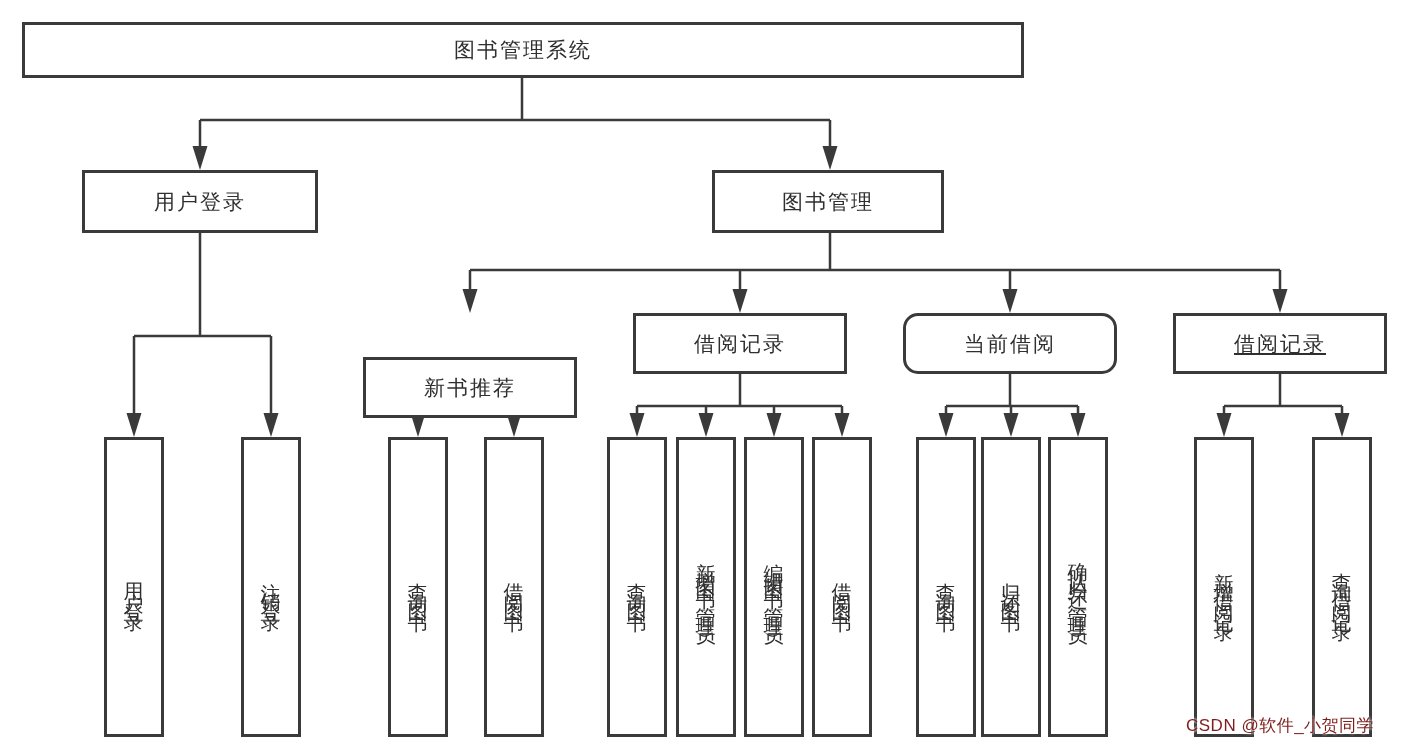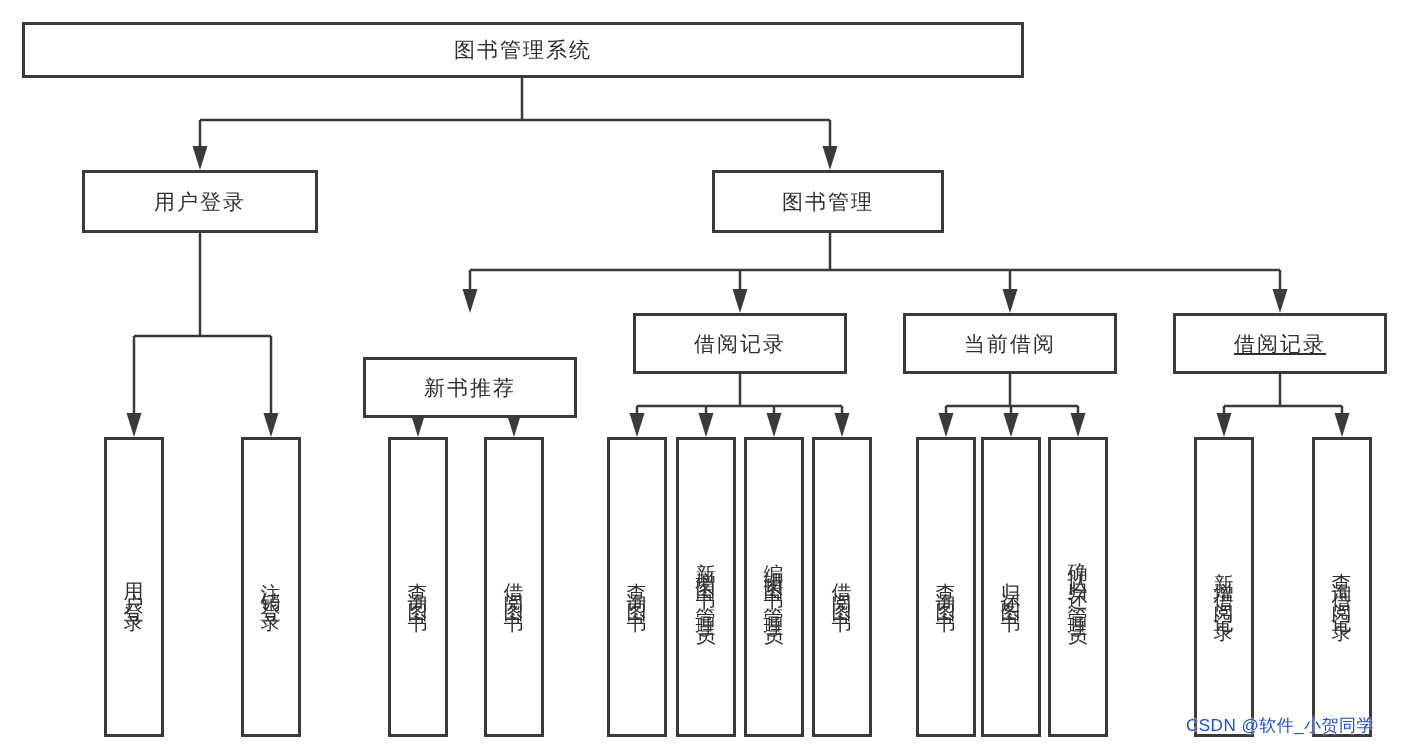--- a/index.html
+++ b/index.html
@@ -39,21 +39,21 @@
     letter-spacing: 10px;
     white-space: nowrap;
   }
   .v-node.tight span { letter-spacing: 9px; }
   .watermark {
     position: absolute;
     left: 1186px;
     top: 714px;
     z-index: 2;
     font-size: 17px;
-    color: #1d4ed8;
+    color: #7f1d1d;
     letter-spacing: 0.5px;
     text-shadow: 0 0 3px #ffffff, 0 0 3px #ffffff;
     white-space: nowrap;
   }
 </style>
 </head>
 <body>
 
 <div class="stage">
 
@@ -107,21 +107,21 @@
   <div class="node h-node" style="left:712px; top:170px; width:232px; height:63px;">
     <span>图书管理</span>
   </div>
 
   <div class="node h-node" style="left:363px; top:313px; width:214px; height:61px;margin-top:44px;">
     <span>新书推荐</span>
   </div>
   <div class="node h-node" style="left:633px; top:313px; width:214px; height:61px;">
     <span>借阅记录</span>
   </div>
-  <div class="node h-node" style="left:903px; top:313px; width:214px; height:61px;">
+  <div class="node h-node" style="left:903px; top:313px; width:214px; height:61px;border-radius:15px;">
     <span>当前借阅</span>
   </div>
   <div class="node h-node" style="left:1173px; top:313px; width:214px; height:61px;text-decoration:underline;">
     <span>借阅记录</span>
   </div>
 
   <div class="node v-node" style="left:104px; top:437px; width:60px; height:300px;">
     <span>用户登录</span>
   </div>
   <div class="node v-node" style="left:241px; top:437px; width:60px; height:300px;">

